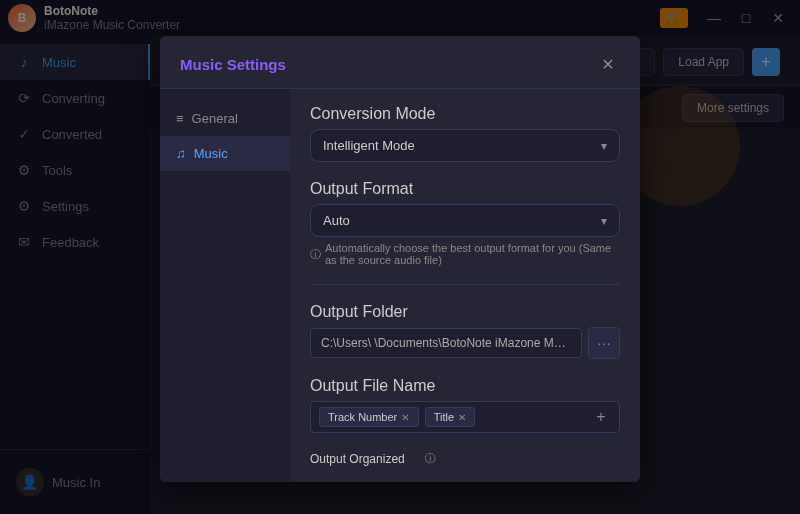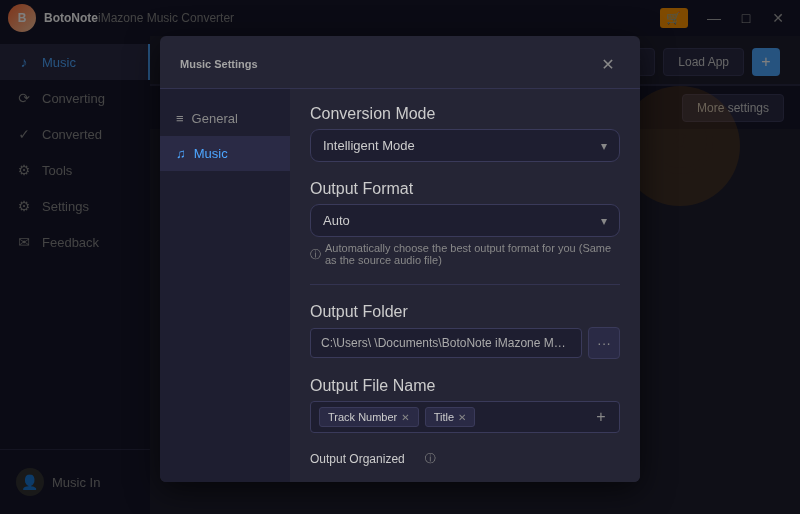--- a/index.html
+++ b/index.html
@@ -43,21 +43,21 @@
       border-radius: 50%;
       display: flex;
       align-items: center;
       justify-content: center;
       font-size: 12px;
       font-weight: bold;
       color: white;
     }
     .app-name {
       display: flex;
-      flex-direction: row;
+      flex-direction: column;
     }
     .app-name-main {
       color: #ffffff;
       font-size: 12px;
       font-weight: 600;
     }
     .app-name-sub {
       color: #888;
       font-size: 12px;
     }
@@ -306,22 +306,22 @@
     }
 
     .modal-header {
       padding: 16px 20px 12px;
       display: flex;
       align-items: center;
       justify-content: space-between;
       border-bottom: 1px solid #333350;
     }
     .modal-title {
-      color: #a3a3a3;
-      font-size: 11px;
+      color: #8b5cf6;
+      font-size: 15px;
       font-weight: 600;
     }
     .modal-close {
       width: 24px;
       height: 24px;
       background: transparent;
       border: none;
       color: #888;
       font-size: 16px;
       cursor: pointer;

